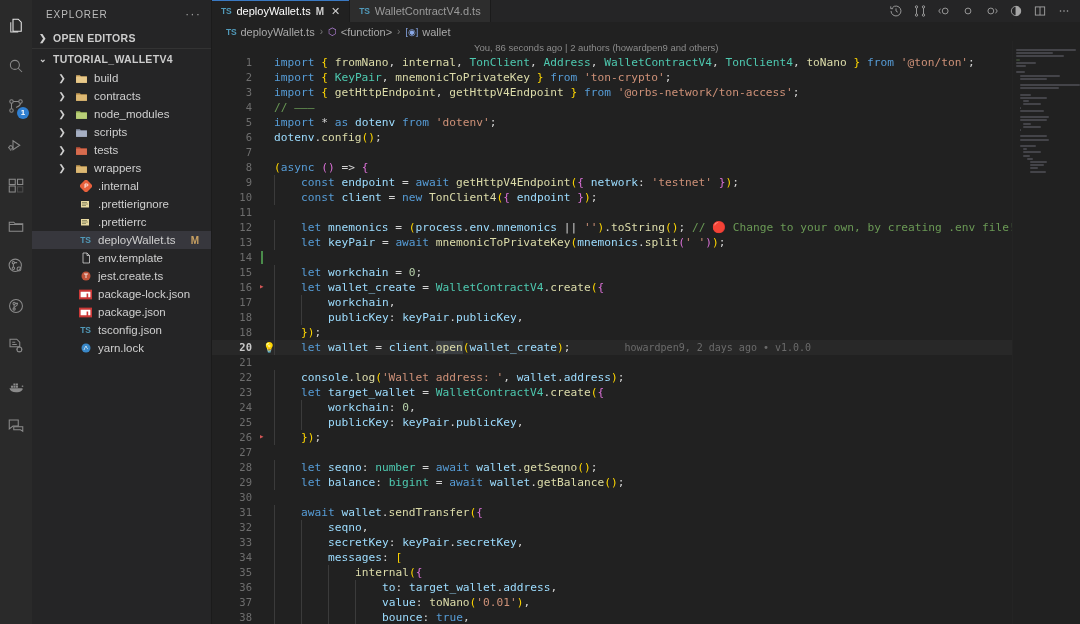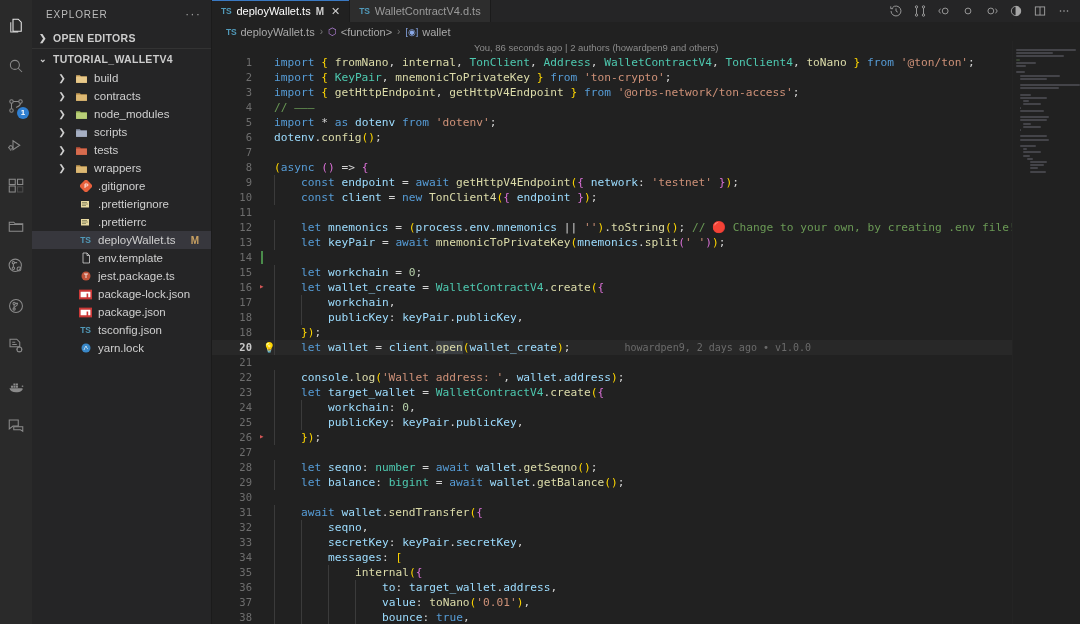--- a/index.html
+++ b/index.html
@@ -339,21 +339,21 @@
         </div>
         <div class="row">
           <span class="indent"></span>
           <span class="indent"></span>
           <span class="ico">
             <svg width="12" height="12" viewBox="0 0 24 24">
               <rect x="2" y="2" width="20" height="20" rx="3" transform="rotate(45 12 12)" fill="#e8603c"></rect>
               <path d="M10 8v8M10 8h4a2 2 0 0 1 0 4h-4" stroke="#fff" stroke-width="1.6" fill="none"></path>
             </svg>
           </span>
-          <span class="name">.gitignore</span>
+          <span class="name">.internal</span>
         </div>
         <div class="row">
           <span class="indent"></span>
           <span class="indent"></span>
           <span class="ico">
             <svg width="12" height="12" viewBox="0 0 24 24">
               <rect x="2" y="6" width="16" height="13" fill="#e8d9a0"></rect>
               <path d="M4 9h10M4 12h12M4 15h8" stroke="#6a6a4a" stroke-width="1.3"></path>
             </svg>
           </span>
@@ -392,21 +392,21 @@
         </div>
         <div class="row">
           <span class="indent"></span>
           <span class="indent"></span>
           <span class="ico">
             <svg width="12" height="12" viewBox="0 0 24 24">
               <circle cx="12" cy="12" r="9" fill="#c0533a"></circle>
               <path d="M8 8h8M12 8v8" stroke="#fff" stroke-width="1.6"></path>
             </svg>
           </span>
-          <span class="name">jest.package.ts</span>
+          <span class="name">jest.create.ts</span>
         </div>
         <div class="row">
           <span class="indent"></span>
           <span class="indent"></span>
           <span class="ico">
             <svg width="13" height="11" viewBox="0 0 24 18">
               <rect width="24" height="18" fill="#cb3837"></rect>
               <path d="M3 4h18v10h-4V7h-3v7H3z" fill="#fff"></path>
             </svg>
           </span>

